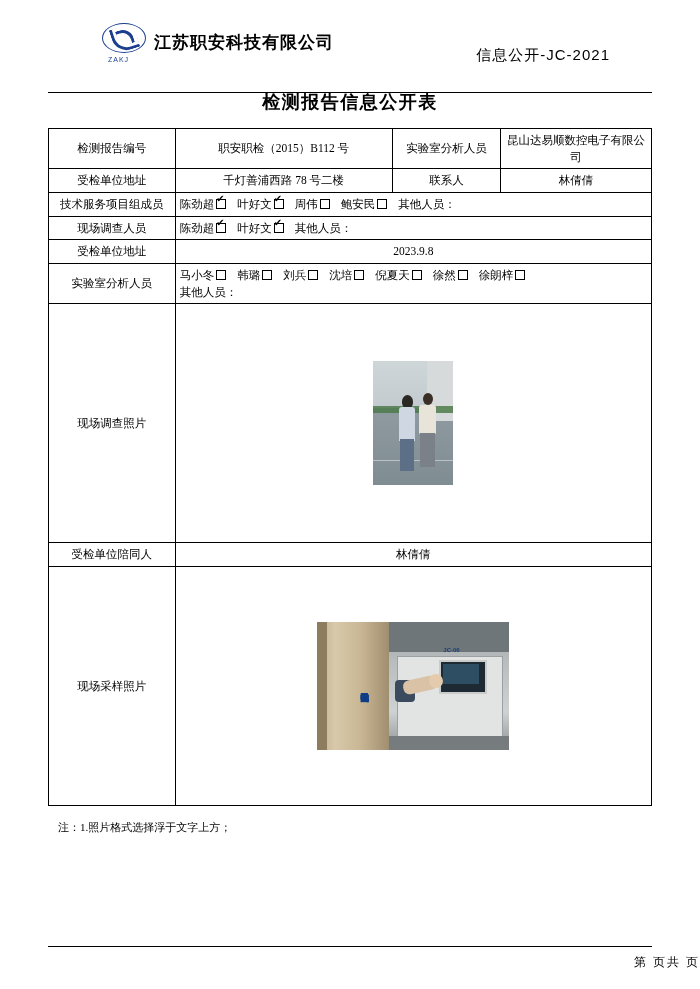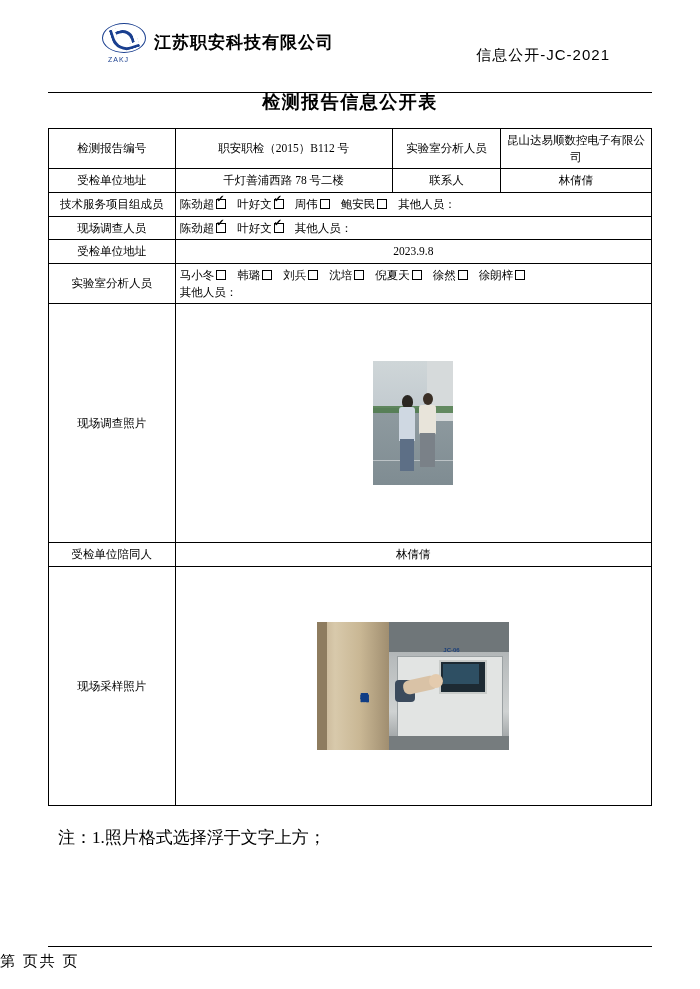--- a/index.html
+++ b/index.html
@@ -293,38 +293,38 @@
     position: absolute; left: 6px; top: 58px; width: 20px; height: 22px;
     background: #3b4a5c; border-radius: 4px;
   }
   .photo-machine .base {
     position: absolute; left: 0; bottom: 0; width: 100%; height: 14px;
     background: #767c7e;
   }
 
   
   .note {
-    font-size: 17px;
-    margin-top: 20px;
+    font-size: 11px;
+    margin-top: 14px;
     padding-left: 10px;
   }
   .footer-rule {
     position: absolute;
     left: 48px;
     right: 48px;
     bottom: 64px;
     border-bottom: 1px solid #000;
   }
   .footer-text {
     position: absolute;
     left: 0;
-    right: 7px;
+    right: 0;
     bottom: 40px;
-    text-align: left;
-    font-size: 15px;
+    text-align: right;
+    font-size: 12px;
     letter-spacing: 2px;
   }
 </style>
 </head>
 <body>
 
 <div class="page">
 
   <div class="header">
     <div class="logo-wrap">

